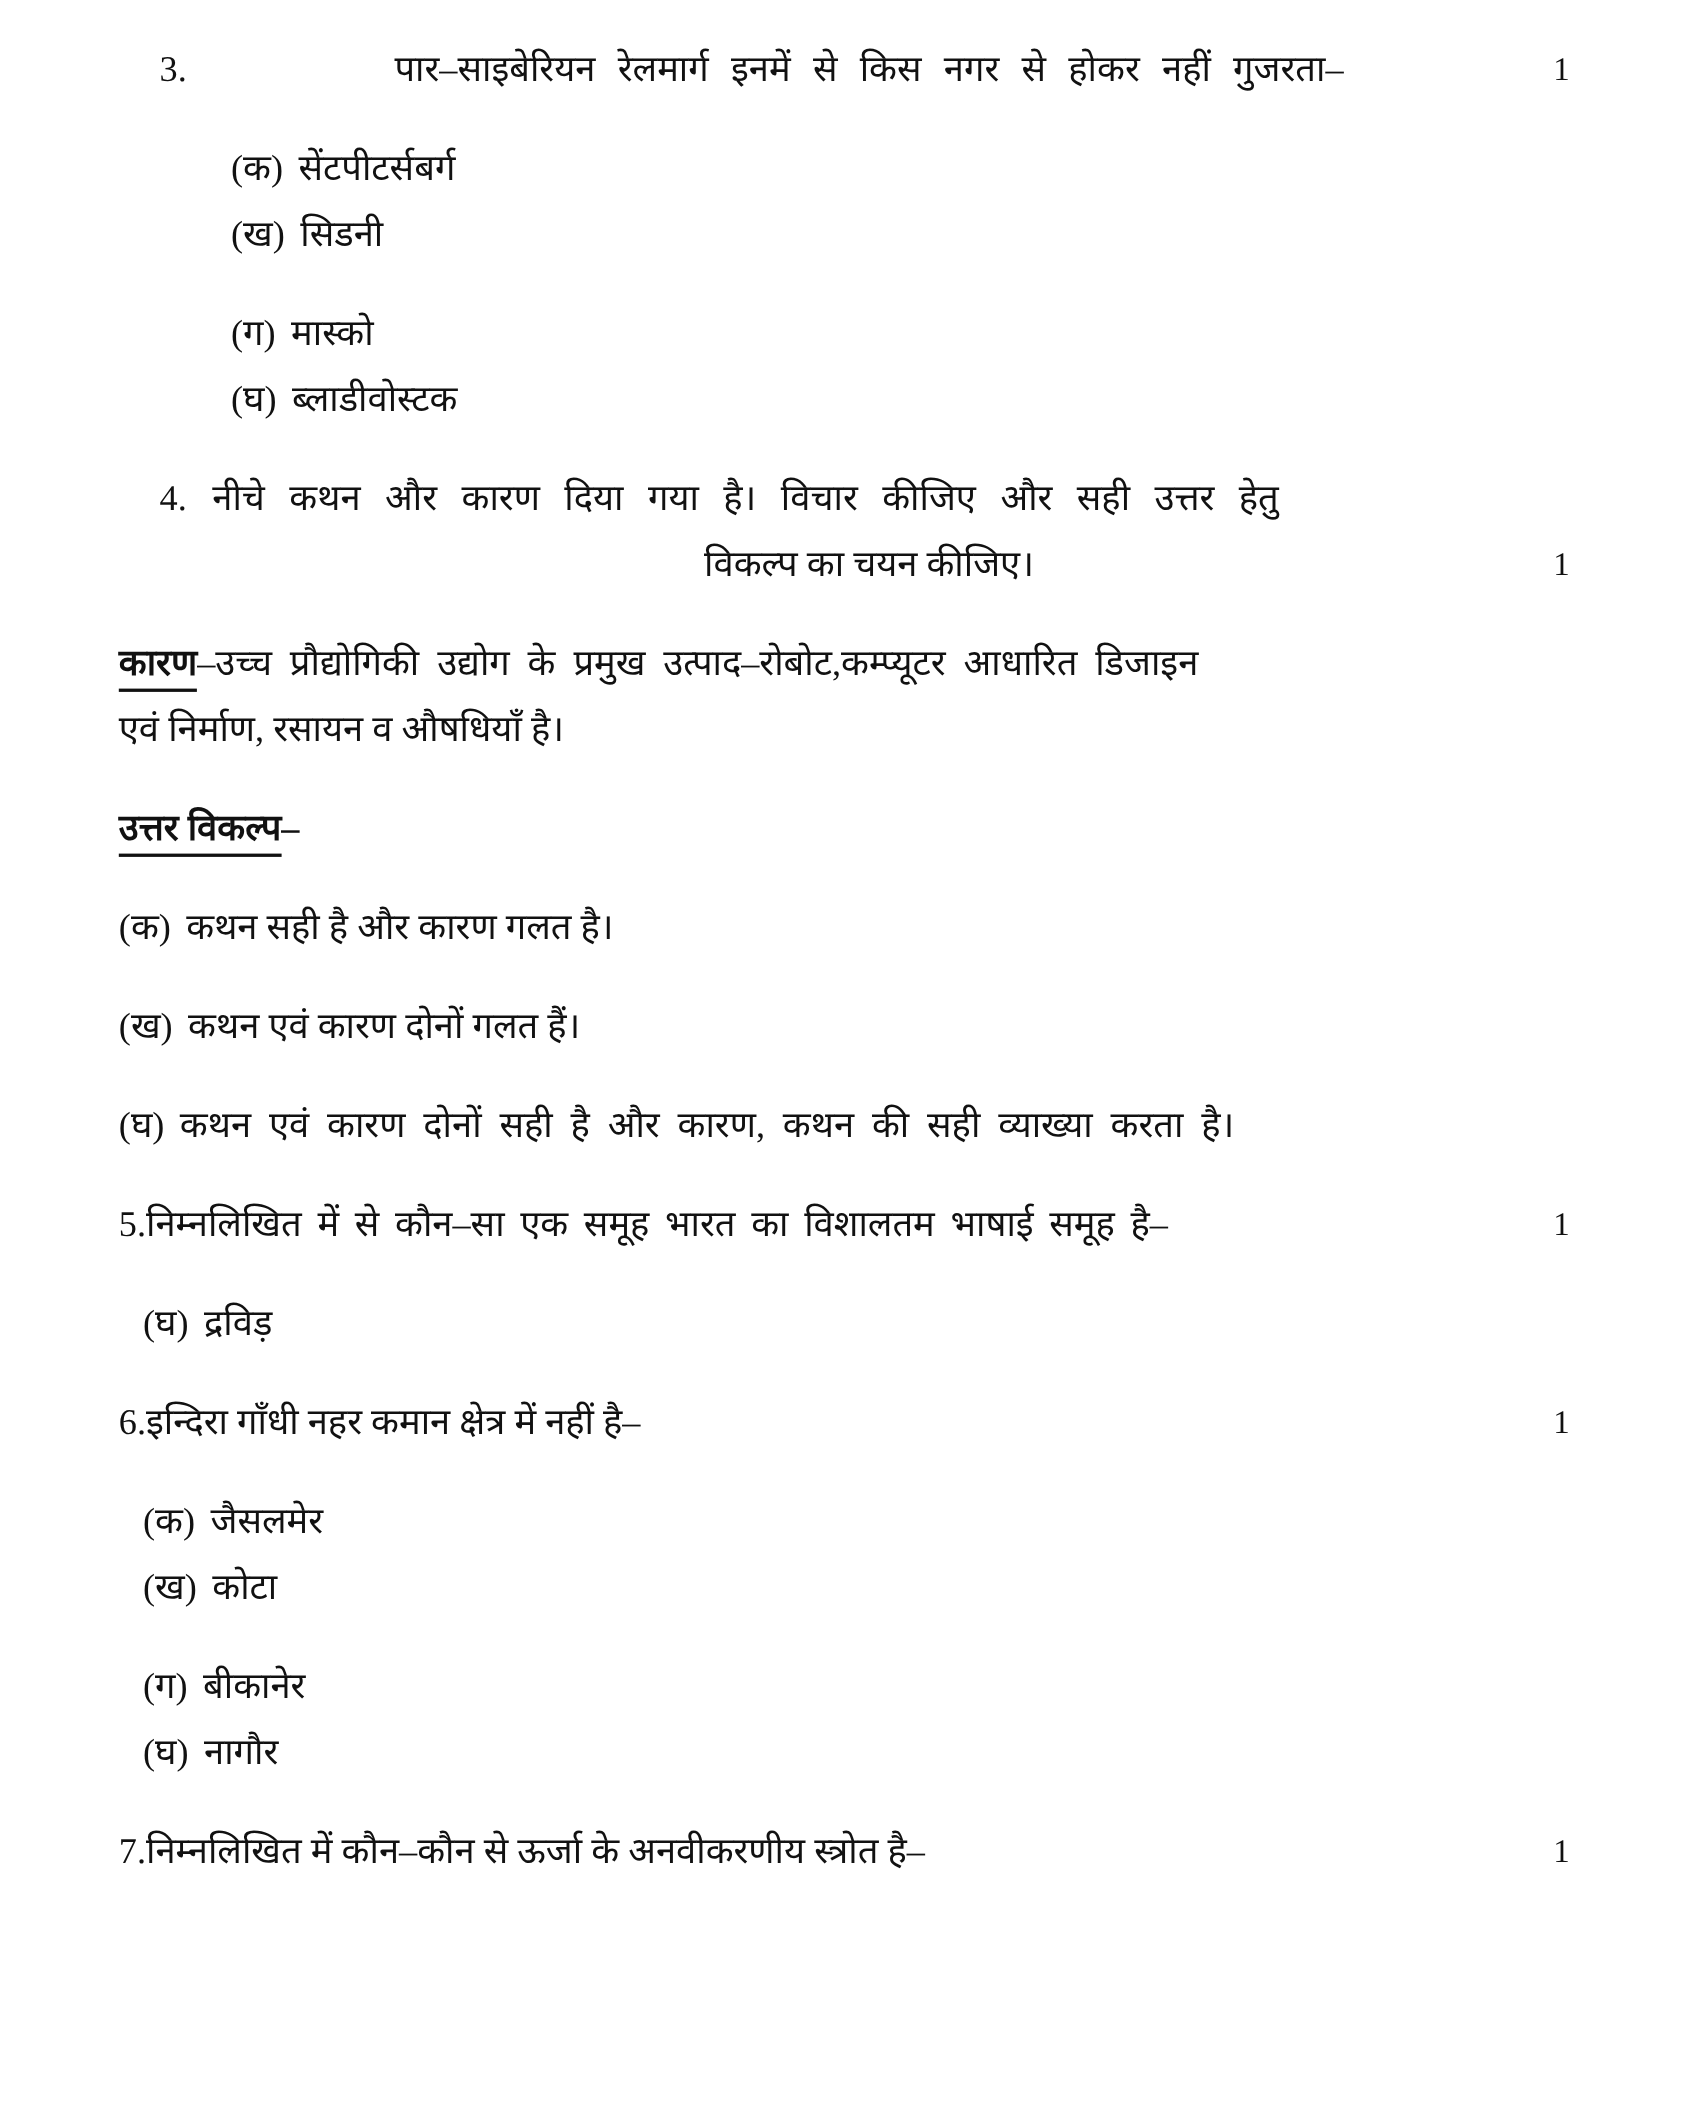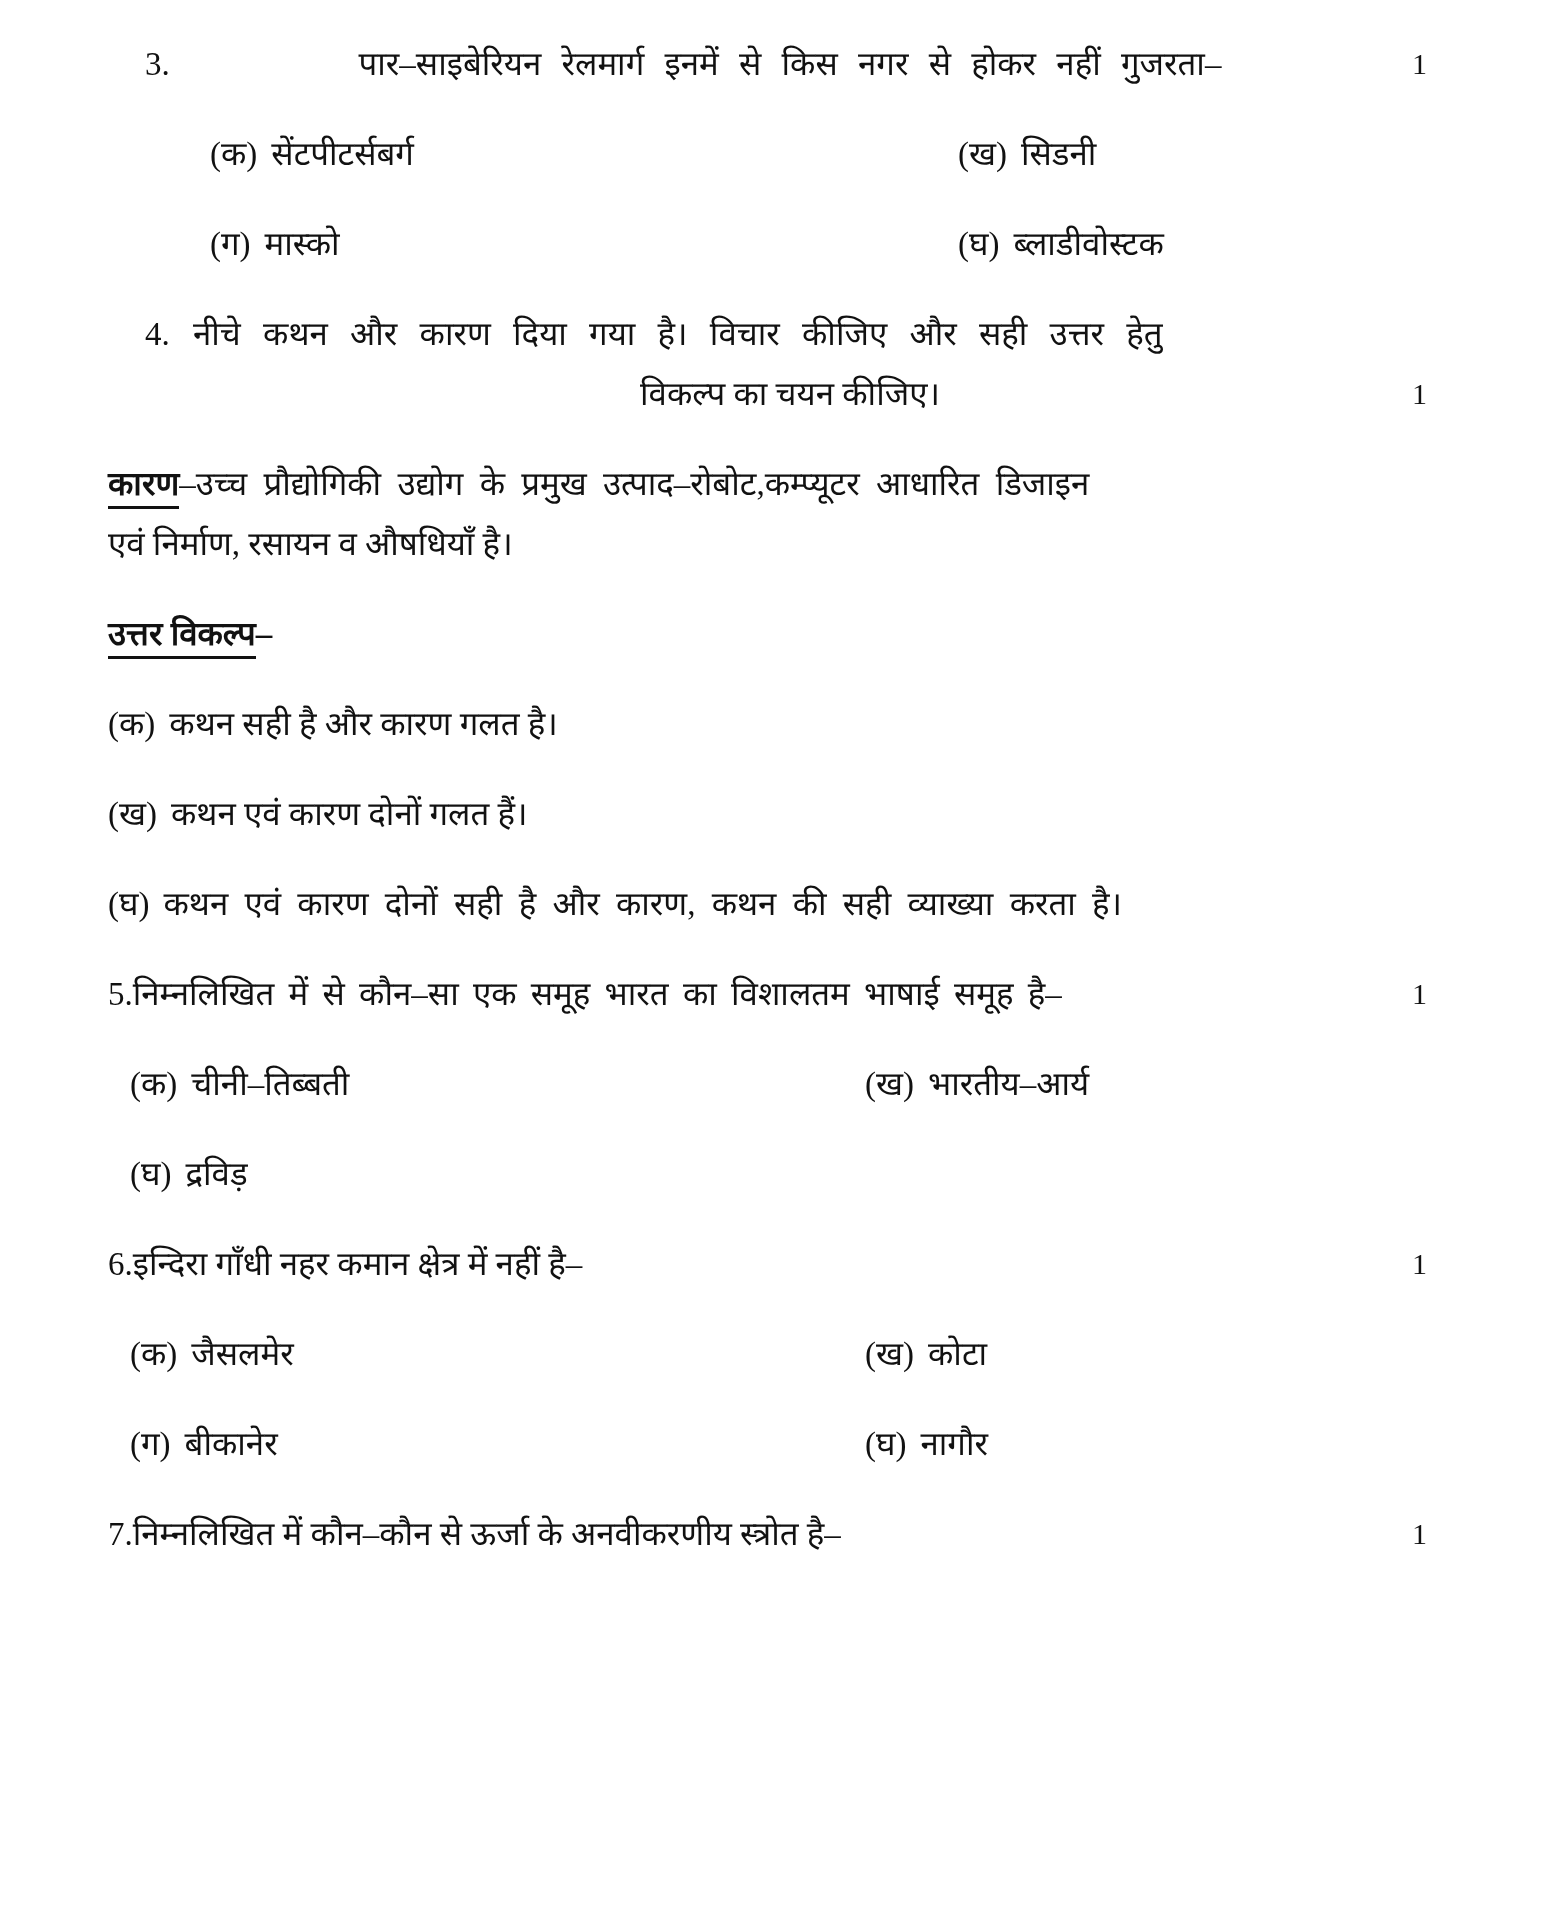--- a/index.html
+++ b/index.html
@@ -20,21 +20,21 @@
   .qhead { flex:1; min-width:0; white-space:nowrap; }
   .mark { flex:none; width:50px; text-align:right; font-size:30px; padding-right:10px; }
   .ws6  { word-spacing:6px; }
   .ws8  { word-spacing:8px; }
   .ws12 { word-spacing:12px;text-align:center; }
   .ws14 { word-spacing:14px; }
   .ws16 { word-spacing:16px; }
   .ul { font-weight:bold; border-bottom:3px solid #111111; padding-bottom:4px; }
   .uld { font-weight:bold; }
   .optlabel { margin-right:14px; }
-  .optrow { display:flex; line-height:60px; white-space:nowrap; }
+  .optrow { display:flex; line-height:60px; white-space:nowrap;flex-direction:column; }
   .optrow.q3 { padding-left:102px; }
   .optrow.q3 .col-left { flex:none; width:748px; }
   .optrow.q56 { padding-left:22px; }
   .optrow.q56 .col-left { flex:none; width:735px; }
   .q4l2 { padding-left:85px; display:flex; }
   .q4l2 .t { flex:1;text-align:center; }
 </style>
 </head>
 <body>
 
@@ -102,28 +102,20 @@
     <span class="optlabel">(घ)</span><span>कथन एवं कारण दोनों सही है और कारण, कथन की सही व्याख्या करता है।</span>
   </div>
 
   <div class="flexline line block">
     <span class="qhead">
       <span>5.</span><span class="ws6">निम्नलिखित में से कौन–सा एक समूह भारत का विशालतम भाषाई समूह है–</span>
     </span>
     <span class="mark">1</span>
   </div>
 
-  <div class="optrow q56 block">
-    <span class="col-left">
-      <span class="optlabel">(क)</span><span>चीनी–तिब्बती</span>
-    </span>
-    <span>
-      <span class="optlabel">(ख)</span><span>भारतीय–आर्य</span>
-    </span>
-  </div>
 
   <div class="optrow q56 block">
     <span>
       <span class="optlabel">(घ)</span><span>द्रविड़</span>
     </span>
   </div>
 
   <div class="flexline line block">
     <span class="qhead">
       <span>6.</span><span>इन्दिरा गाँधी नहर कमान क्षेत्र में नहीं है–</span>

